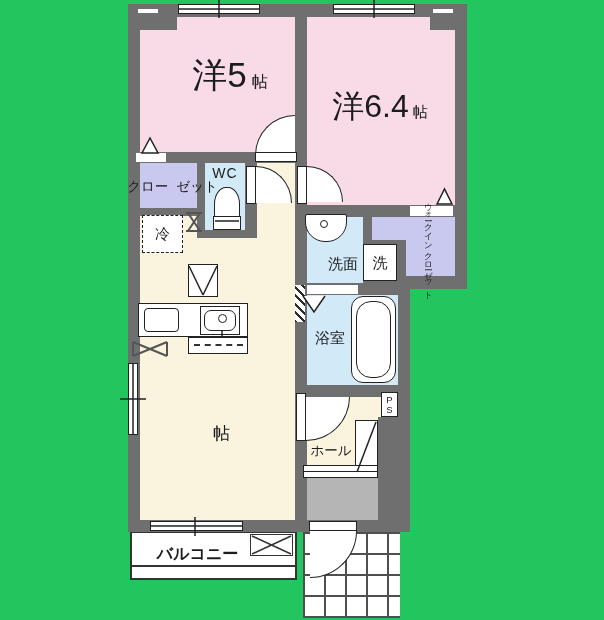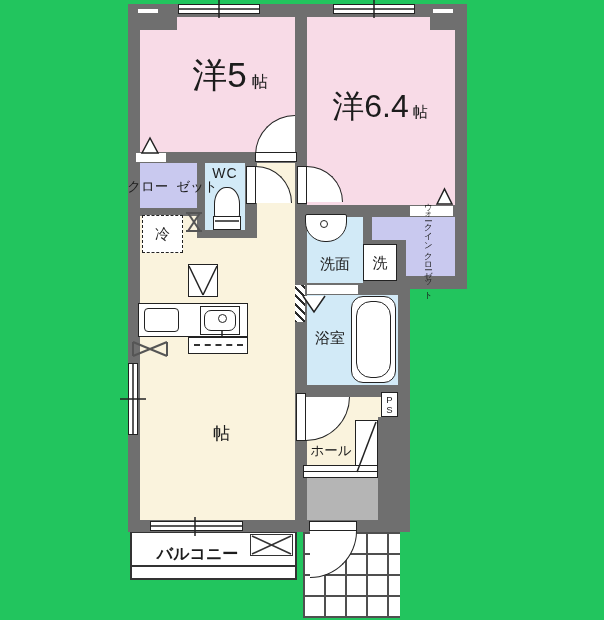--- a/index.html
+++ b/index.html
@@ -171,21 +171,21 @@
   <div class="abs txt" style="left:140px;top:166px;width:65px;height:42px;font-size:13.5px;flex-direction:row;">
     <span>クロー</span>
     <span style="margin-left:8px;">ゼット</span>
   </div>
   <div class="abs txt" style="left:205px;top:163px;width:40px;height:20px;font-size:14px;letter-spacing:1px;">
     <span>WC</span>
   </div>
   <div class="abs txt" style="left:142px;top:215px;width:41px;height:38px;font-size:15px;z-index:6;">
     <span>冷</span>
   </div>
-  <div class="abs txt" style="left:307px;top:252px;width:56px;height:24px;font-size:15px;">
+  <div class="abs txt" style="left:307px;top:252px;width:72px;height:24px;font-size:15px;">
     <span>洗面</span>
   </div>
   <div class="abs txt" style="left:363px;top:244px;width:34px;height:37px;font-size:15px;">
     <span>洗</span>
   </div>
   <div class="abs txt" style="left:305px;top:326px;width:50px;height:24px;font-size:15px;">
     <span>浴室</span>
   </div>
   <div class="abs txt vtext" style="left:406px;top:217px;width:44px;height:58px;">
     <span>ウォークイン</span>

